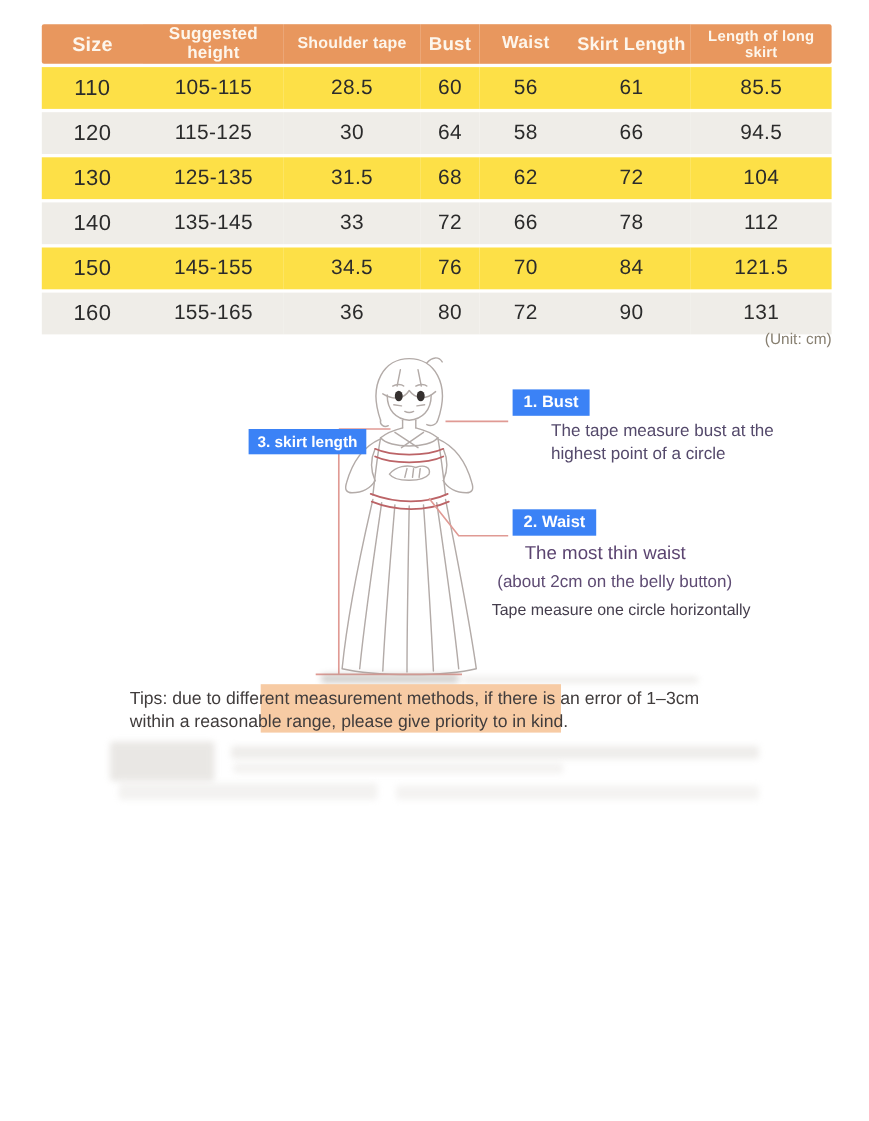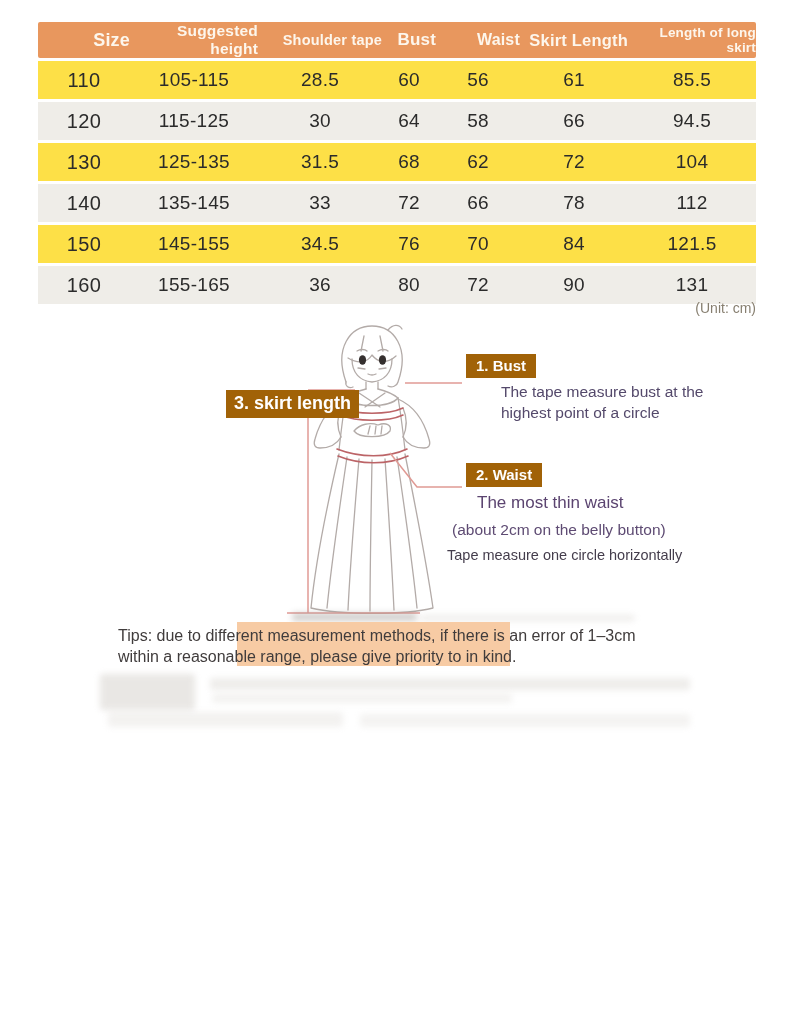--- a/index.html
+++ b/index.html
@@ -15,21 +15,21 @@
   .size-table {
     position: absolute; left: 38px; top: 19px; width: 718px;
     border-collapse: separate; border-spacing: 0 3px;
     table-layout: fixed;
   }
   .size-table thead th {
     background: #E8975E;
     color: #FDF6EC;
     font-weight: 700;
     height: 36px;
-    text-align: right;
+    text-align: center;
     vertical-align: middle;
     letter-spacing: 0.2px;
   }
   .size-table thead th:first-child  { border-radius: 2px 0 0 2px; font-size: 18px; }
   .size-table thead th:nth-child(2) { font-size: 15.5px; }
   .size-table thead th:nth-child(3) { font-size: 14.5px; }
   .size-table thead th:nth-child(4) { font-size: 17px; }
   .size-table thead th:nth-child(5) { font-size: 16px; }
   .size-table thead th:nth-child(6) { font-size: 16.5px; }
   .size-table thead th:last-child   { border-radius: 0 2px 2px 0; font-size: 13.5px; }
@@ -50,31 +50,31 @@
     text-align: right;
     font-size: 14px;
     color: #877F70;
   }
 
   
   .figure-svg { position: absolute; left: 220px; top: 318px; }
 
   .badge {
     position: absolute;
-    background: #a16207;
+    background: #3b82f6;
     color: #FFFFFF;
     font-weight: 700;
     padding: 3px 10px 4px 10px;
     font-size: 15px;
     z-index: 3;
     white-space: nowrap;
   }
   .bust-badge  { left: 466px; top: 354px; }
   .waist-badge { left: 466px; top: 463px; }
-  .skirt-badge { left: 226px; top: 390px; font-size: 18px; padding: 3px 8px 4px 8px; }
+  .skirt-badge { left: 226px; top: 390px; font-size: 14px; padding: 3px 8px 4px 8px; }
 
   .bust-desc {
     position: absolute; left: 458px; top: 381px; width: 230px;
     font-size: 15.5px; line-height: 21px; color: #54496B; margin-left: 43px;
   }
   .waist-desc {
     position: absolute; left: 477px; top: 493px;
     font-size: 17px; color: #5B4470; font-weight: 500;
   }
   .waist-note {

